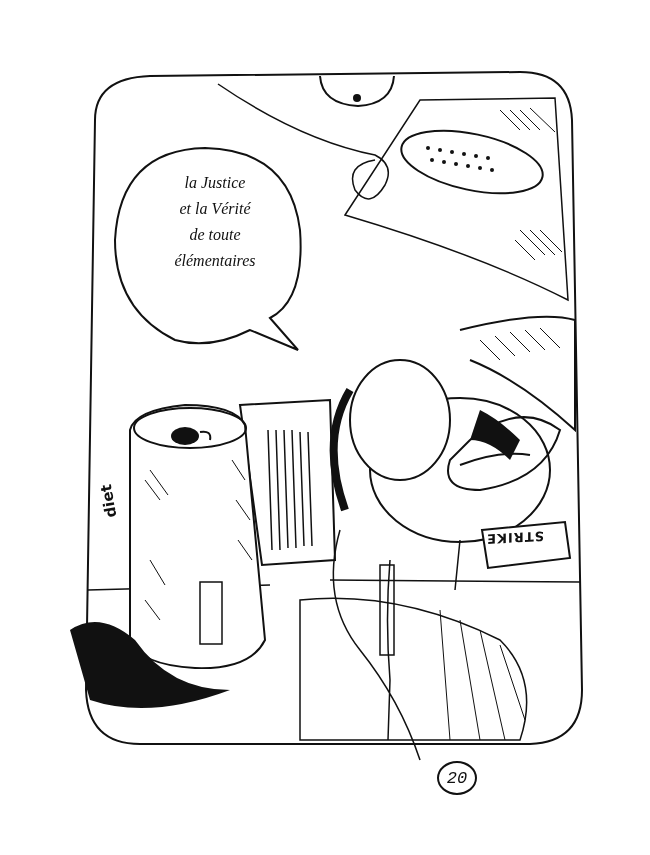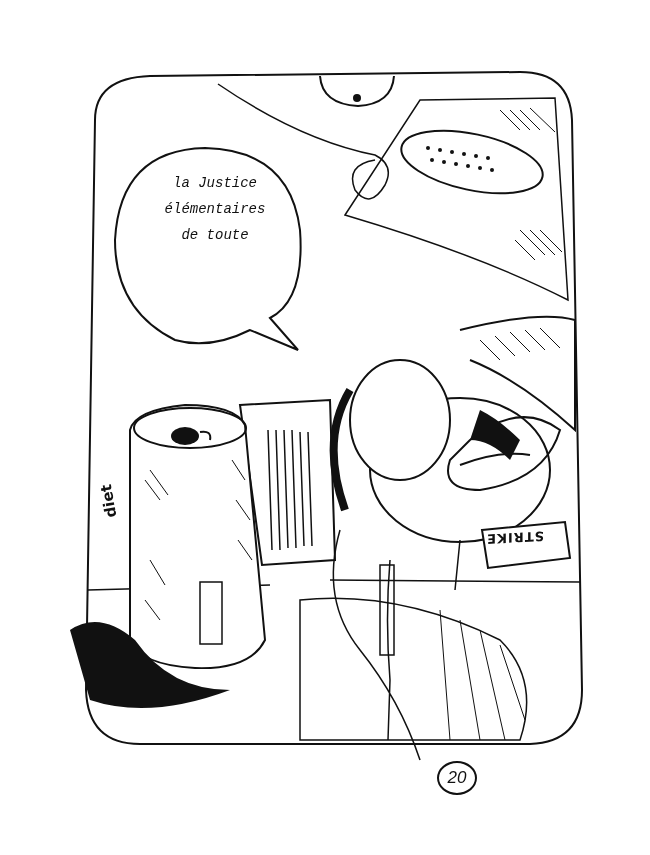--- a/index.html
+++ b/index.html
@@ -1,28 +1,28 @@
 <!DOCTYPE html>
 <html><head>
 <meta charset="utf-8">
 <style>
   html, body { margin:0; padding:0; background:#ffffff; }
   body { width:650px; height:855px; position:relative; overflow:hidden; font-family:"DejaVu Serif", serif; }
   svg { position:absolute; left:0; top:0; }
   .bubble-text {
     position:absolute; left:140px; top:170px; width:150px;
-    font-family:Liberation Mono, monospace; font-style:italic; font-size:14px; line-height:26px;
+    font-family:Liberation Serif, serif; font-style:italic; font-size:16px; line-height:26px;
     text-align:center; color:#111;
   }
   .bubble-text div { white-space:nowrap; }
   .page-num {
     position:absolute; left:437px; top:761px; width:36px; height:30px;
     border:2px solid #111; border-radius:50%;
     display:flex; align-items:center; justify-content:center;
-    font-family:Liberation Sans, sans-serif; font-style:italic; font-size:17px; color:#111;
+    font-family:Liberation Mono, monospace; font-style:italic; font-size:17px; color:#111;
   }
   .strike-label {
     position:absolute; left:486px; top:530px; transform:rotate(180deg) skewY(-3deg);
     font-family:"DejaVu Sans", sans-serif; font-weight:bold; font-size:13px; letter-spacing:1px; color:#111;
   }
   .can-text {
     position:absolute; left:92px; top:492px; transform:rotate(-100deg);
     font-family:"DejaVu Sans", sans-serif; font-weight:bold; font-size:15px; color:#111;
   }
 </style>
@@ -96,20 +96,21 @@
   <rect x="380" y="565" width="14" height="90" fill="none" stroke="#111" stroke-width="1.5"></rect>
 
   <path d="M300,600 Q400,590 500,640 Q540,680 520,740 L300,740 Z" fill="none" stroke="#111" stroke-width="1.5"></path>
   <g stroke="#111" stroke-width="1">
     <path d="M440,610 L450,740 M460,620 L480,740 M480,630 L505,740 M500,645 L525,720"></path>
   </g>
 </svg>
 
 <div class="bubble-text">
   <div>la Justice</div>
+  <div>et la Vérité</div>
+  <div>de toute</div>
   <div>élémentaires</div>
-  <div>de toute</div>
 </div>
 
 <div class="strike-label">STRIKE</div>
 <div class="can-text">diet</div>
 
 <div class="page-num">20</div>
 
 </body></html>

